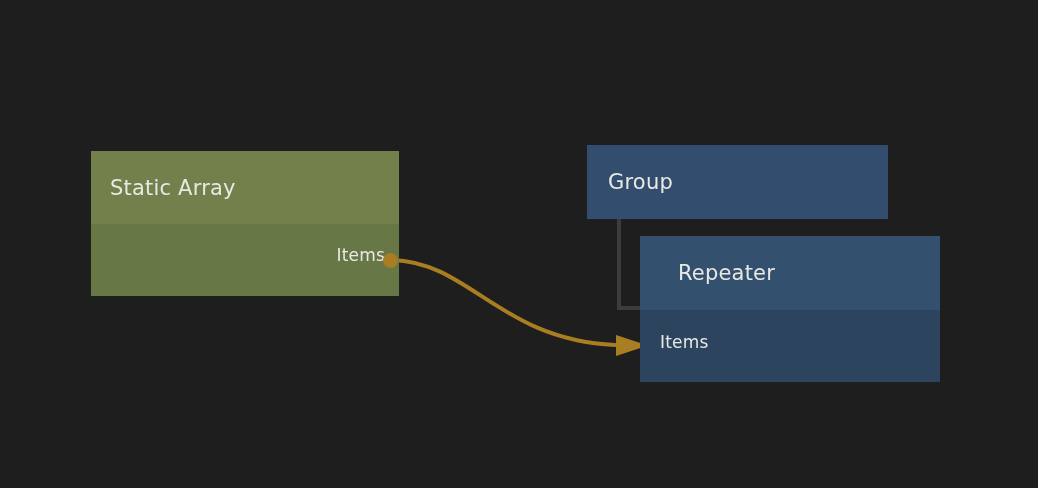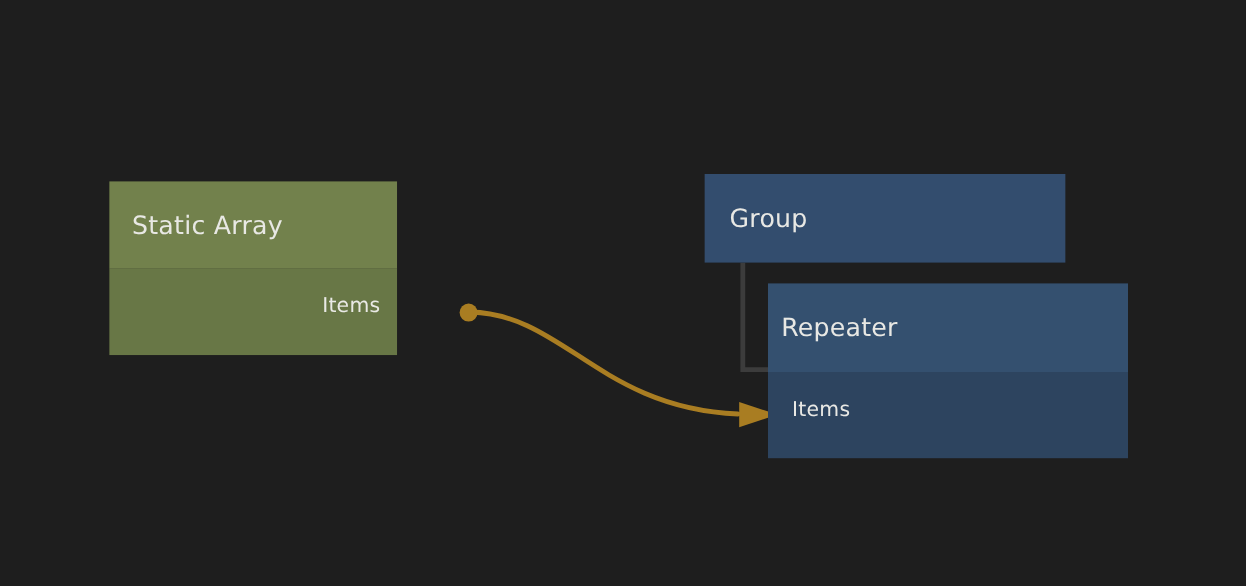--- a/index.html
+++ b/index.html
@@ -51,21 +51,21 @@
   .port-row-out {
     right: 14px;
   }
   .port-row-in {
     left: 20px;
   }
   
   #node-static-array {
     left: 91px;
     top: 151px;
-    width: 240px;
+    width: 308px;
     height: 145px;
   }
   #node-static-array .node-header {
     height: 73px;
     background: #72814c;
     padding-left: 19px;
   }
   #node-static-array .node-body {
     height: 72px;
     background: #687746;
@@ -88,21 +88,21 @@
   
   #node-repeater {
     left: 640px;
     top: 236px;
     width: 300px;
     height: 146px;
   }
   #node-repeater .node-header {
     height: 74px;
     background: #34506f;
-    padding-left: 11px;
+    padding-left: 38px;
   }
   #node-repeater .node-body {
     height: 72px;
     background: #2d445f;
   }
   #node-repeater .port-row {
     top: 22px;
   }
   svg.overlay {
     position: absolute;

